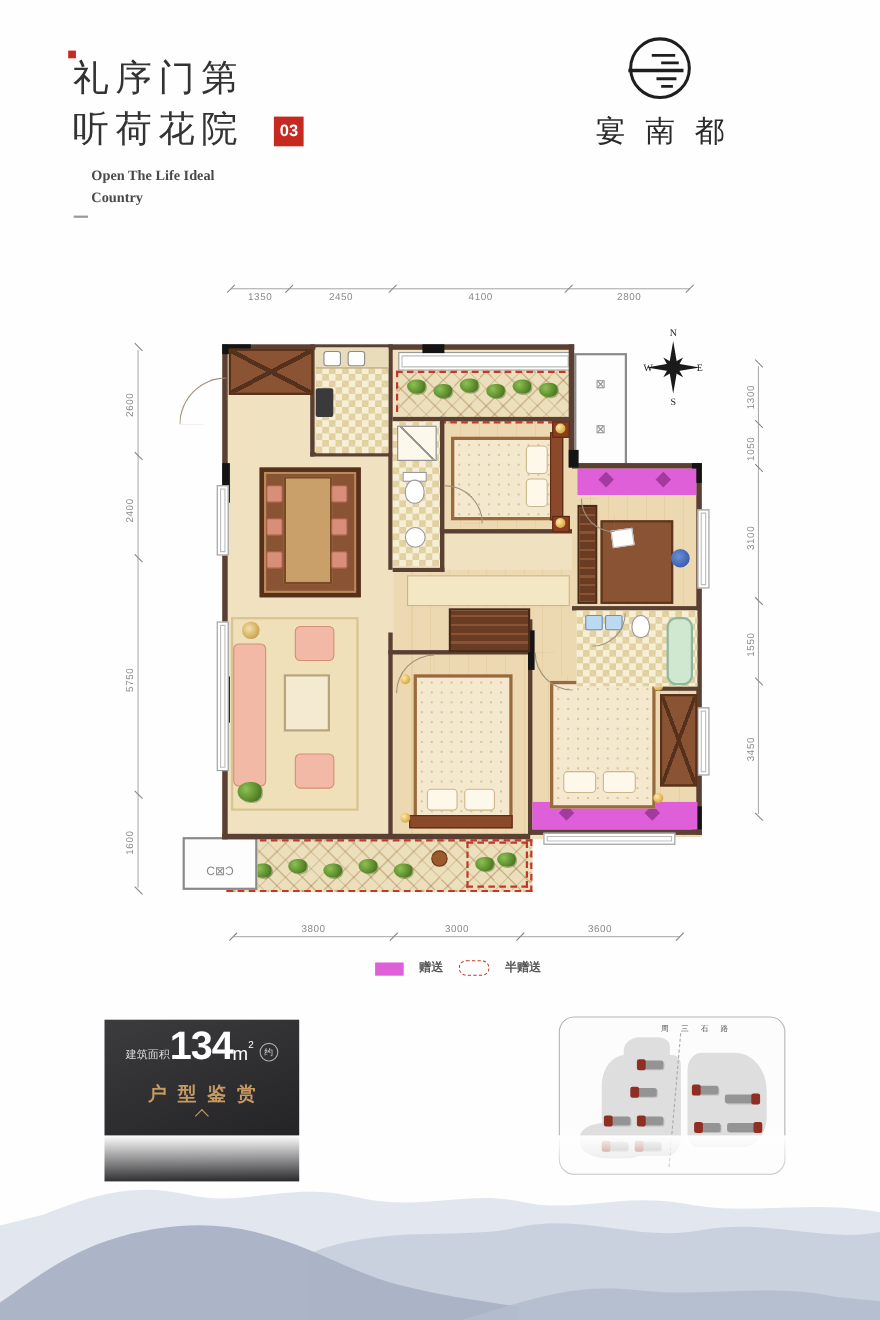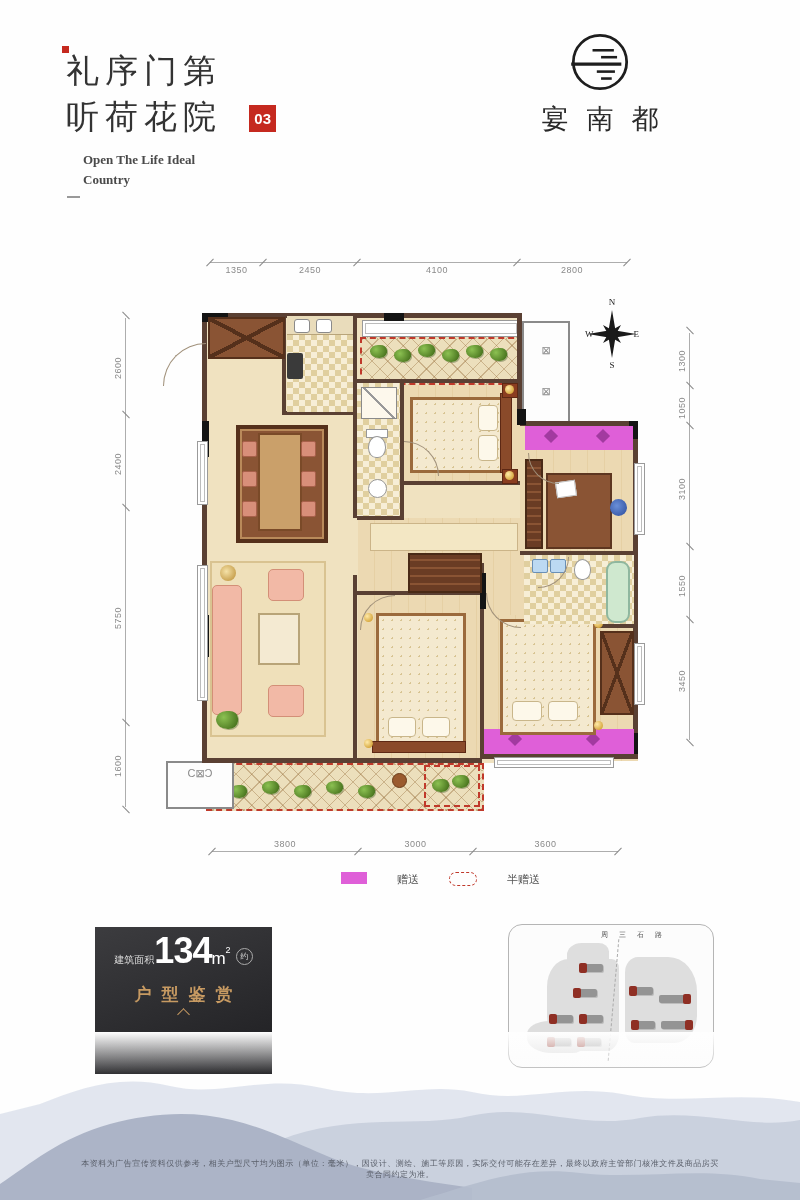--- a/index.html
+++ b/index.html
@@ -82,21 +82,21 @@
   .rug-dining{background:#8a5434;border:4px solid #55301b;box-shadow:inset 0 0 0 2px #b98a5a;}
   .table-dining{background:#caa06a;border:2px solid #7a4a28;}
   .chairp{background:#d88f7a;border:1px solid #a8604a;border-radius:2px;}
   .toilet{background:#fff;border:1px solid #999;border-radius:50% 50% 45% 45%;}
   .tub{background:#cfe8cf;border:2px solid #8fb79f;border-radius:9px;}
   .sinkb{background:#bcd9f2;border:1px solid #6a8fb5;border-radius:2px;}
   .deskchair{width:17px;height:17px;border-radius:50%;background:radial-gradient(circle at 40% 40%,#6a8fd8,#2a4a9a);}
   .glyph{font-size:11px;color:#8a8a8a;line-height:1;}
 
   
-  .legend{left:341px;top:872px;display:flex;align-items:flex-start;gap:30px;}
+  .legend{left:341px;top:872px;display:flex;align-items:flex-end;gap:14px;font-weight:bold;}
   .legend .lbl{font-size:11px;color:#555;}
   .sw-gift{width:26px;height:12px;background:#df5fd8;}
   .sw-half{width:26px;height:12px;border:1.5px dashed #c0392b;border-radius:7px;}
 
   
   .infobox{left:95px;top:927px;width:177px;height:147px;
     background:linear-gradient(160deg,#3c3c3f,#1e1e21);color:#fff;text-align:center;}
   .ib-layout{margin-top:24px;font-size:19px;font-weight:bold;letter-spacing:2px;}
   .ib-area{margin-top:6px;display:flex;align-items:flex-end;justify-content:center;line-height:1;}
   .ib-prefix{font-size:10px;color:#ddd;margin-bottom:4px;}
@@ -258,21 +258,21 @@
     <div class="abs plant" style="left:84px;top:468px;"></div>
     <div class="abs plant" style="left:116px;top:472px;"></div>
     <div class="abs plant" style="left:148px;top:468px;"></div>
     <div class="abs plant" style="left:180px;top:472px;"></div>
     <div class="abs" style="left:214px;top:460px;width:13px;height:13px;border-radius:50%;background:#9a5a2e;border:1px solid #6a3a18;"></div>
     <div class="abs dashedred" style="left:246px;top:452px;width:52px;height:38px;"></div>
     <div class="abs plant" style="left:254px;top:466px;"></div>
     <div class="abs plant" style="left:274px;top:462px;"></div>
 
     <div class="abs equip" style="left:-12px;top:448px;width:64px;height:44px;">
-      <div class="glyph" style="margin-top:5px;">C⊠Ɔ</div>
+      <div class="glyph" style="margin-top:24px;">C⊠Ɔ</div>
     </div>
 
     <div class="abs wall" style="left:24px;top:0;width:320px;height:5px;"></div>
     <div class="abs wall" style="left:24px;top:0;width:5px;height:450px;"></div>
     <div class="abs wall" style="left:24px;top:445px;width:280px;height:5px;"></div>
     <div class="abs wall" style="left:302px;top:441px;width:158px;height:5px;"></div>
     <div class="abs wall" style="left:455px;top:108px;width:5px;height:338px;"></div>
     <div class="abs wall" style="left:342px;top:108px;width:118px;height:5px;"></div>
     <div class="abs wall" style="left:339px;top:0;width:5px;height:112px;"></div>
     <div class="abs wall" style="left:175px;top:0;width:4px;height:205px;"></div>
@@ -432,15 +432,14 @@
     <path d="M420,168 C480,150 520,134 580,141 C640,148 700,134 760,147 L800,151 L800,168 Z" fill="#b4bccd" opacity="0.9"></path>
     <rect x="0" y="0" width="800" height="44" fill="url(#fade)"></rect>
     <defs>
         <linearGradient id="fade" x1="0" y1="0" x2="0" y2="1">
       <stop offset="0" stop-color="#fefefe" stop-opacity="1"></stop>
       <stop offset="1" stop-color="#fefefe" stop-opacity="0"></stop>
     </linearGradient>
       </defs>
   </svg>
 
-  <div class="abs disclaimer">本资料为广告宣传资料仅供参考，相关户型尺寸均为图示（单位：毫米），因设计、测绘、施工等原因，实际交付可能存在差异，最终以政府主管部门核准文件及商品房买卖合同约定为准。</div>
 
 </div>
 
 </body></html>

